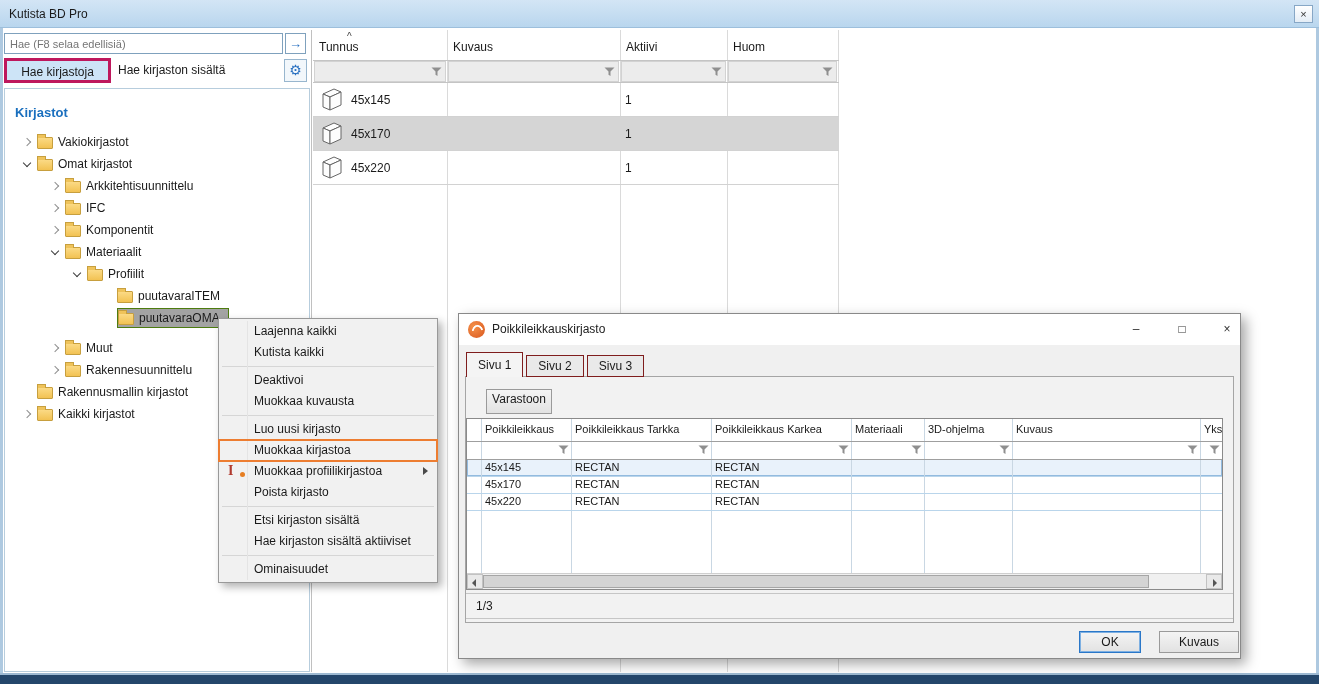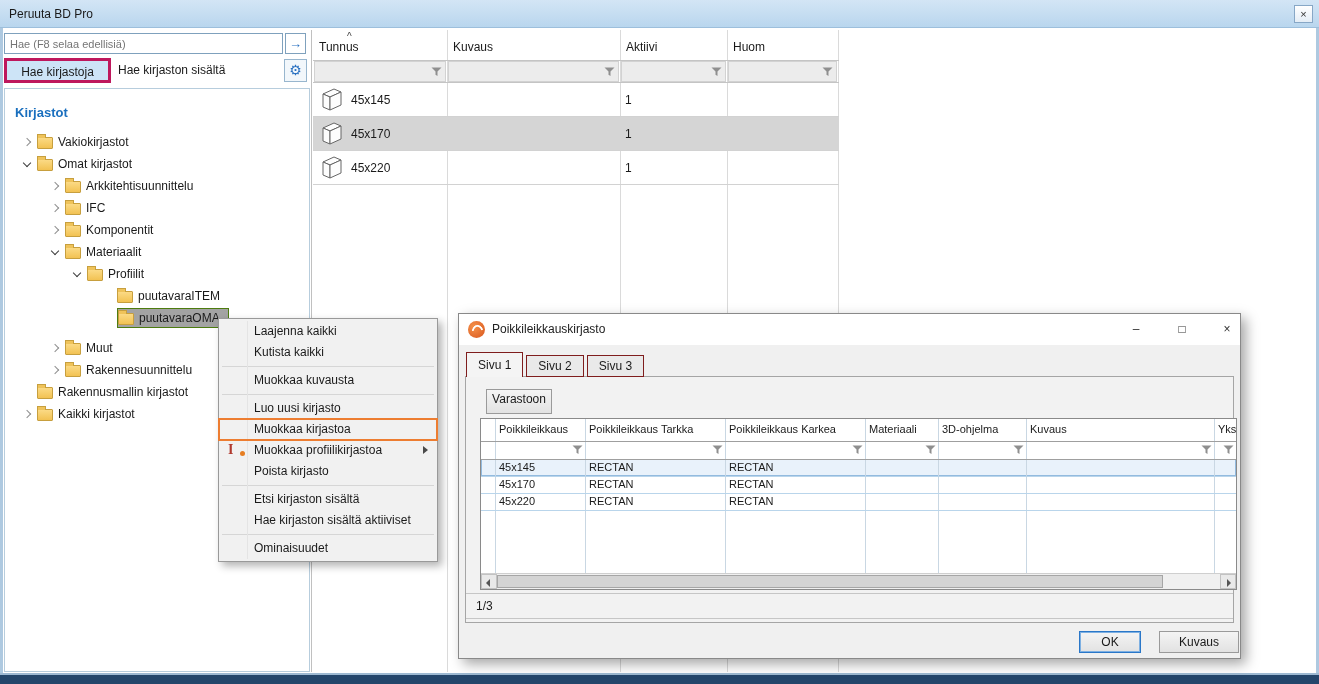--- a/index.html
+++ b/index.html
@@ -91,21 +91,21 @@
               font-size:12px; color:#333; }
   .dlg-min{left:659px} .dlg-max{left:705px} .dlg-close{left:750px}
   .dlg-tabs { position:absolute; left:7px; top:38px; height:25px; display:flex; align-items:flex-end; z-index:3; }
   .dlg-tab { height:22px; line-height:21px; padding:0 11px; background:#e9e9e9;
              border:1px solid #7f1d1d; margin-right:3px; font-size:12px; }
   .dlg-tab.active { height:25px; line-height:24px; background:#f4f4f4; border-bottom:none; }
   .dlg-page { position:absolute; left:6px; top:62px; width:769px; height:247px;
               border:1px solid #a5a5a5; background:#f2f2f2; }
   .btn { background:linear-gradient(#f4f4f4,#e2e2e2); border:1px solid #9a9a9a; text-align:center; font-size:12px; }
   .btn-varastoon { position:absolute; left:20px; top:12px; width:66px; height:25px; line-height:19px; }
-  .dlg-table { position:absolute; left:14px; top:41px; width:757px; height:172px;
+  .dlg-table { position:absolute; left:0; top:41px; width:757px; height:172px;
                border:1px solid #8a8a8a; background:#fff; overflow:hidden;padding-left:41px; }
   .dvline { position:absolute; top:0; width:1px; height:154px; background:#c9d7e3; }
   .dhline { position:absolute; left:0; width:755px; height:1px; }
   .dcol { position:absolute; top:4px; font-size:11px; white-space:nowrap; }
   .dfunnel { position:absolute; top:25px; }
   .drow { position:absolute; left:0; width:755px; height:17px; line-height:17px; font-size:11px; }
   .drow.sel { background:#e9f2fb; box-shadow:inset 0 0 0 1px #93bbdf; }
   .dcell { position:absolute; top:0; }
   .dlg-hscroll { position:absolute; left:0; top:154px; width:755px; height:16px; background:#f0f0f0;
                  border-top:1px solid #cfcfcf; }
@@ -120,21 +120,21 @@
                    border-top:1px solid #c6c6c6; border-bottom:1px solid #c6c6c6; }
   .dlg-status { position:absolute; left:10px; top:0; line-height:24px; font-size:12px; }
   .btn-ok { position:absolute; left:620px; top:317px; width:62px; height:22px; line-height:20px;
             border:1px solid #2a77c8; box-shadow:inset 0 0 0 1px #7eb0e2; }
   .btn-cancel { position:absolute; left:700px; top:317px; width:80px; height:22px; line-height:20px; }
 </style>
 </head>
 <body>
 
 <div class="titlebar">
-  <span class="win-title">Peruuta BD Pro</span>
+  <span class="win-title">Kutista BD Pro</span>
   <span class="win-close"><span>×</span></span>
 </div>
 <div class="side l"></div>
 <div class="side r"></div>
 
 <input class="search-input" placeholder="Hae (F8 selaa edellisiä)" style="">
 <div class="search-go"><span>→</span></div>
 <div class="tab-active">Hae kirjastoja</div>
 <div class="tab-idle">Hae kirjaston sisältä</div>
 <div class="gear-btn"><span>⚙</span></div>
@@ -280,20 +280,21 @@
   <div class="hline" style="top:52px;background:#c4c4c4"></div>
   <div class="hline" style="top:86px"></div>
   <div class="hline" style="top:120px"></div>
   <div class="hline" style="top:154px"></div>
 </div>
 
 <div class="menu">
   <div class="menu-item"><span>Laajenna kaikki</span></div>
   <div class="menu-item"><span>Kutista kaikki</span></div>
   <div class="menu-sep"></div>
+  <div class="menu-item"><span>Deaktivoi</span></div>
   <div class="menu-item"><span>Muokkaa kuvausta</span></div>
   <div class="menu-sep"></div>
   <div class="menu-item"><span>Luo uusi kirjasto</span></div>
   <div class="menu-item annotated"><span>Muokkaa kirjastoa</span></div>
   <div class="menu-item">
     <span class="profile-ico">I</span>
     <span>Muokkaa profiilikirjastoa</span>
     <span class="submenu-arrow"></span>
   </div>
   <div class="menu-item"><span>Poista kirjasto</span></div>

